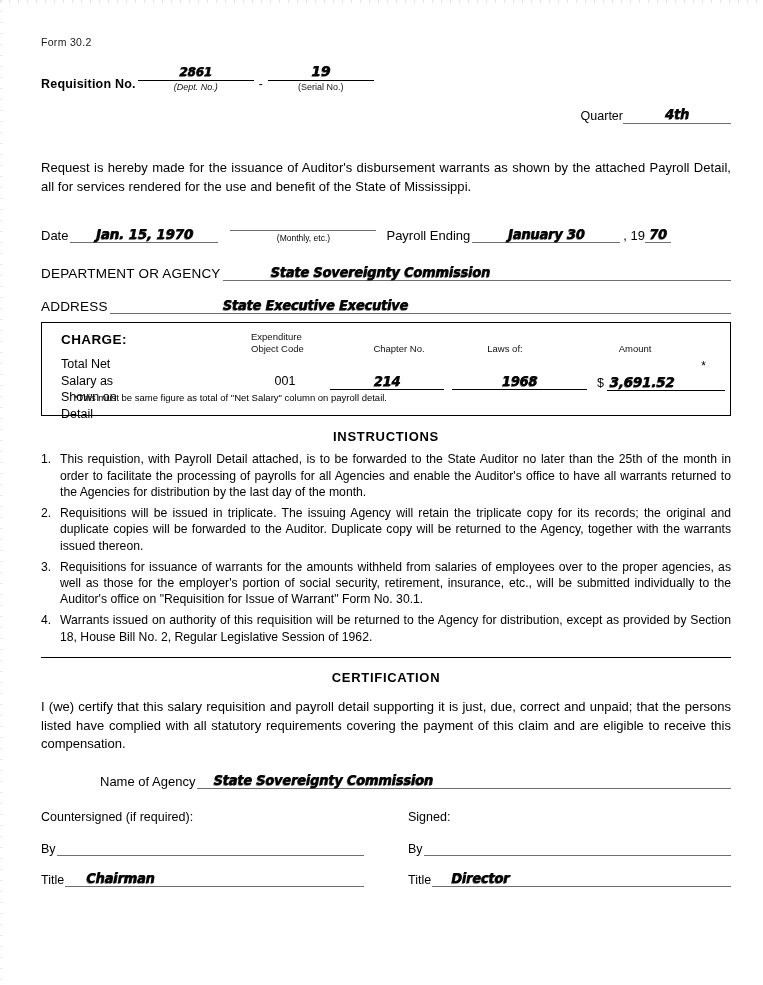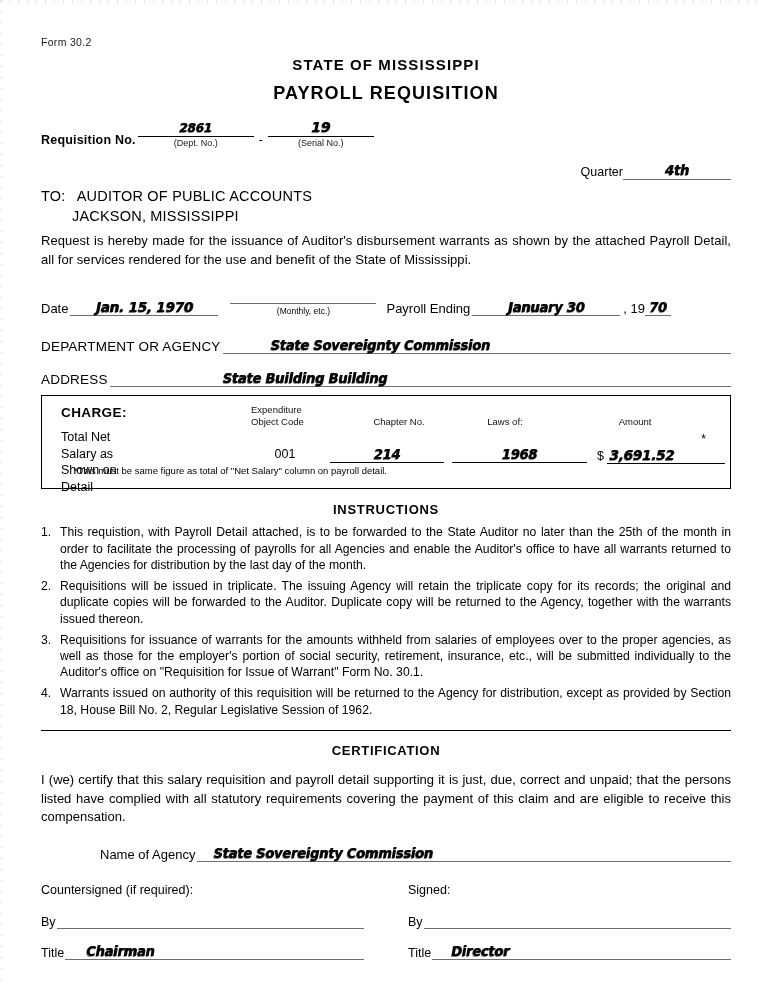--- a/index.html
+++ b/index.html
@@ -121,21 +121,21 @@
 
   .to-block {
     margin-top: 6px;
     font-size: 14.5px;
     letter-spacing: .2px;
     line-height: 1.38;
   }
   .to-indent { padding-left: 31px; }
 
   .request-para {
-    margin-top: 6px;
+    margin-top: 35px;
     font-size: 13px;
     line-height: 1.44;
     text-align: justify;
     letter-spacing: .05px;
   }
 
   .date-row {
     margin-top: 19px;
     display: flex;
     align-items: flex-end;
@@ -274,56 +274,45 @@
 <body>
 
 <div class="page">
   <div class="scan-edge"></div>
   <div class="scan-edge-left"></div>
 
   <div class="content">
 
     <div class="form-no">Form 30.2</div>
 
-    <div class="title-block">
-      <div class="title-1">STATE OF MISSISSIPPI</div>
-      <div class="title-2">PAYROLL REQUISITION</div>
-    </div>
 
     <div class="req-row">
       <div class="req-label">Requisition No.</div>
       <div style="margin-left:2px;">
         <div class="fill" style="width:116px;">
           <span class="hw" style="font-size:12px;">2861</span>
         </div>
-        <div class="sub-note" style="width:116px;">(Dept. No.)</div>
+        <div class="sub-note" style="width:116px;font-style:italic;">(Dept. No.)</div>
       </div>
       <div class="dash">-</div>
       <div>
         <div class="fill" style="width:106px;">
           <span class="hw" style="font-size:14px;">19</span>
         </div>
         <div class="sub-note" style="width:106px;">(Serial No.)</div>
       </div>
     </div>
 
     <div class="quarter-row">
       <div class="quarter-label">Quarter</div>
       <div class="fill fill-dotted" style="width:108px;">
         <span class="hw" style="font-size:13px;">4th</span>
       </div>
     </div>
 
-    <div class="to-block">
-      <div>
-        <span>TO:</span>
-        <span style="padding-left:7px;">AUDITOR OF PUBLIC ACCOUNTS</span>
-      </div>
-      <div class="to-indent">JACKSON, MISSISSIPPI</div>
-    </div>
 
     <div class="request-para">Request is hereby made for the issuance of Auditor's disbursement warrants as shown by the attached Payroll Detail, all for services rendered for the use and benefit of the State of Mississippi.</div>
 
     <div class="date-row">
       <span>Date</span>
       <span class="fill fill-dotted" style="width:148px; margin-left:2px;">
         <span class="hw" style="font-size:13.5px;">Jan. 15, 1970</span>
       </span>
       <span style="width:12px;"></span>
       <span style="display:inline-block;">
@@ -344,21 +333,21 @@
     <div class="agency-row">
       <span>DEPARTMENT OR AGENCY</span>
       <span class="fill fill-dotted" style="flex:1; margin-left:2px; text-align:left;">
         <span class="hw" style="font-size:13px; padding-left:48px;">State Sovereignty Commission</span>
       </span>
     </div>
 
     <div class="agency-row" style="margin-top:17px;">
       <span>ADDRESS</span>
       <span class="fill fill-dotted" style="flex:1; margin-left:2px; text-align:left;">
-        <span class="hw" style="font-size:13px; padding-left:113px;">State Building Building</span>
+        <span class="hw" style="font-size:13px; padding-left:113px;">State Executive Executive</span>
       </span>
     </div>
 
     <div class="charge-box">
       <div class="charge-title">CHARGE:</div>
 
       <div class="col-hd" style="left:209px; top:8px; width:96px; text-align:left;">
         <div>Expenditure</div>
         <div>Object Code</div>
       </div>

